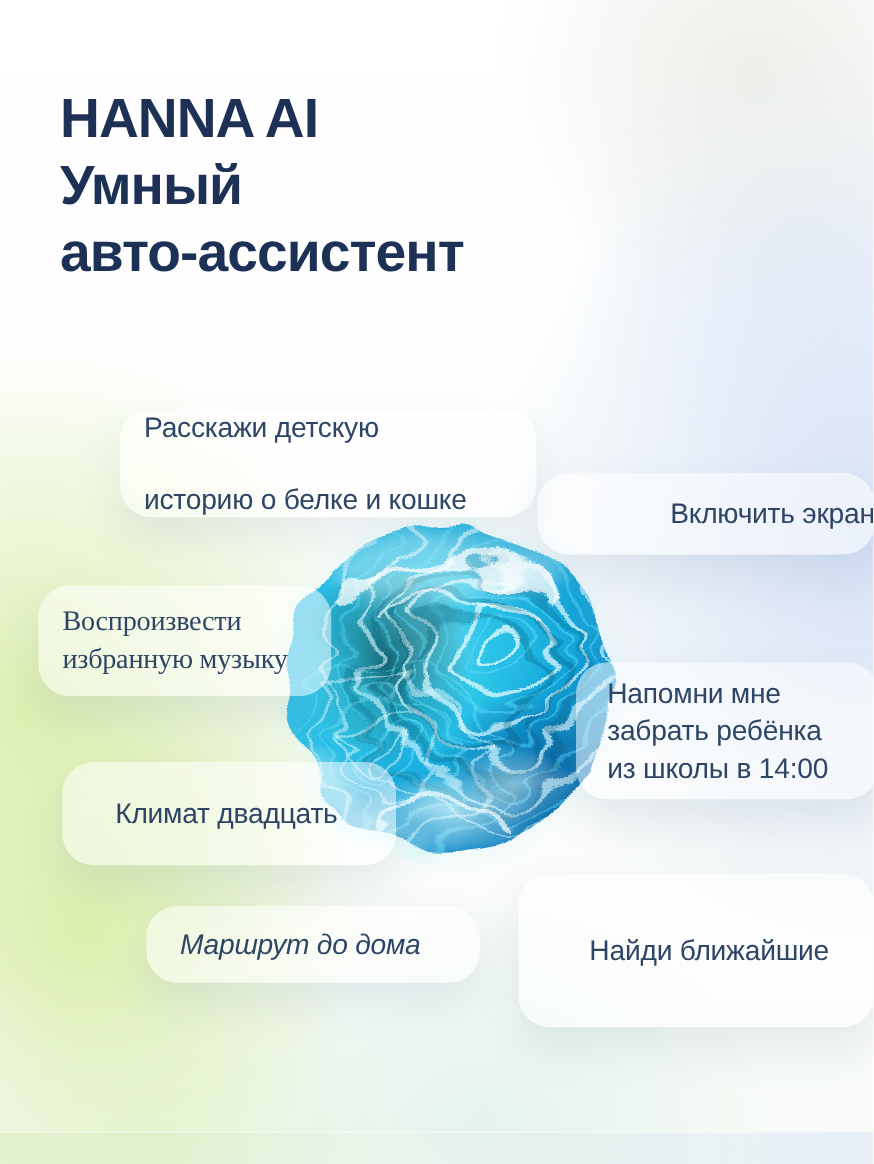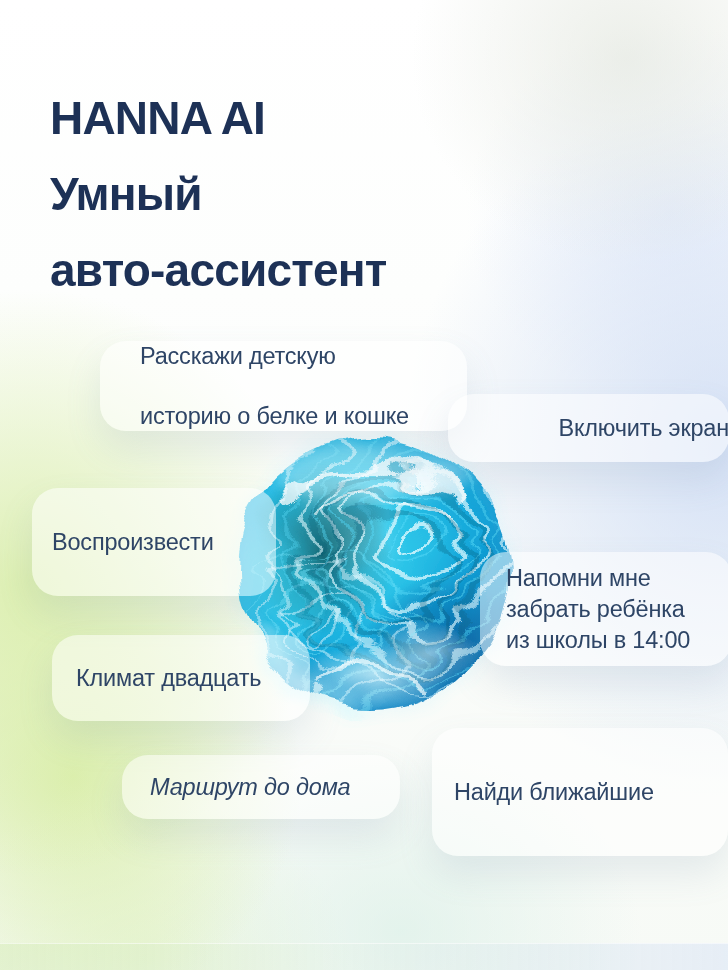--- a/index.html
+++ b/index.html
@@ -15,21 +15,21 @@
       radial-gradient(40% 28% at 92% 22%, rgba(222,231,248,.60), rgba(222,231,248,0) 70%),
       radial-gradient(46% 26% at 55% 96%, rgba(214,238,229,.60), rgba(214,238,229,0) 72%),
       radial-gradient(40% 24% at 20% 99%, rgba(226,243,204,.70), rgba(226,243,204,0) 70%),
       linear-gradient(180deg,#ffffff 0%,#fdfefd 30%,#f7faf6 100%);
   }
   .bg-layer { position:absolute; inset:0; z-index:0; }
   .title {
     position:absolute; left:50px; top:70px; z-index:3;
     color:#1d3156; font-weight:700; font-size:46px; line-height:56px; letter-spacing:-0.8px;
   }
-  .title .line { display:block;margin-top:20px; }
+  .title .line { display:block; }
   .orb { position:absolute; left:222px; top:418px; z-index:2; }
   .bubble {
     position:absolute; z-index:3;
     background:rgba(255,255,255,.52);
     border-radius:26px;
     box-shadow:0 18px 36px rgba(108,138,160,.14);
     display:flex; flex-direction:column; justify-content:center;
     font-size:23.5px; line-height:32px; color:#2e4566; letter-spacing:-0.2px;
   }
   .bubble span { display:block; }
@@ -127,43 +127,44 @@
 
         <ellipse cx="150" cy="260" rx="80" ry="34" fill="url(#paleGlow)" opacity="0.80"></ellipse>
         <ellipse cx="205" cy="235" rx="48" ry="30" fill="url(#paleGlow)" opacity="0.60"></ellipse>
         <ellipse cx="150" cy="55" rx="95" ry="28" fill="#ffffff" opacity="0.35" filter="url(#blur8)"></ellipse>
       </g>
       <circle cx="150" cy="155" r="134" fill="none" stroke="#8feaff" stroke-width="4" opacity="0.45" filter="url(#blur8)"></circle>
       <path d="M 35 215 A 133 133 0 0 0 140 290" fill="none" stroke="#c2f8ff" stroke-width="9" opacity="0.75" filter="url(#blur8)"></path>
     </g>
   </svg>
 
-  <div class="bubble" style="left:100px; top:341px; width:327px; height:90px; padding-left:40px;gap:28px;">
+  <div class="bubble" style="left:100px; top:341px; width:327px; height:90px; padding-left:20px;gap:28px;">
     <span>Расскажи детскую</span>
     <span>историю о белке и кошке</span>
   </div>
 
   <div class="bubble" style="left:448px; top:394px; width:252px; height:68px; padding-left:29px;text-align:right;">
     <span>Включить экран</span>
   </div>
 
-  <div class="bubble" style="left:32px; top:488px; width:224px; height:108px; padding-left:20px;">
+  <div class="bubble" style="left:32px; top:488px; width:224px; height:92px; padding-left:20px;font-family:Liberation Serif, serif;">
     <span>Воспроизвести</span>
+    <span>избранную музыку</span>
   </div>
 
   <div class="bubble" style="left:480px; top:552px; width:226px; height:114px; padding-left:26px; line-height:31px;">
     <span>Напомни мне</span>
     <span>забрать ребёнка</span>
     <span>из школы в 14:00</span>
   </div>
 
-  <div class="bubble" style="left:52px; top:635px; width:234px; height:86px; padding-left:24px;">
+  <div class="bubble" style="left:52px; top:635px; width:234px; height:86px; padding-left:44px;">
     <span>Климат двадцать</span>
   </div>
 
   <div class="bubble" style="left:122px; top:755px; width:250px; height:64px; padding-left:28px;font-style:italic;">
     <span>Маршрут до дома</span>
   </div>
 
-  <div class="bubble" style="left:432px; top:728px; width:274px; height:128px; padding-left:22px; line-height:31px;">
+  <div class="bubble" style="left:432px; top:728px; width:274px; height:128px; padding-left:22px; line-height:31px;text-align:center;">
     <span>Найди ближайшие</span>
   </div>
 </div>
 
 </body></html>

